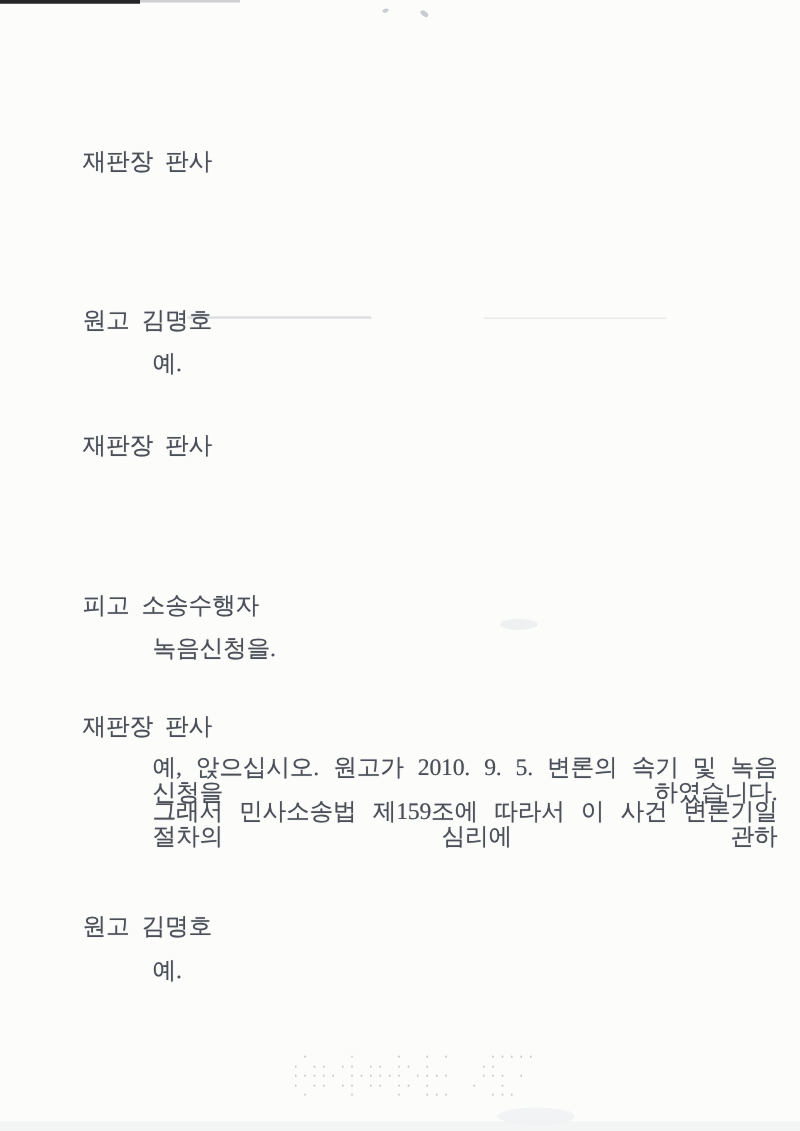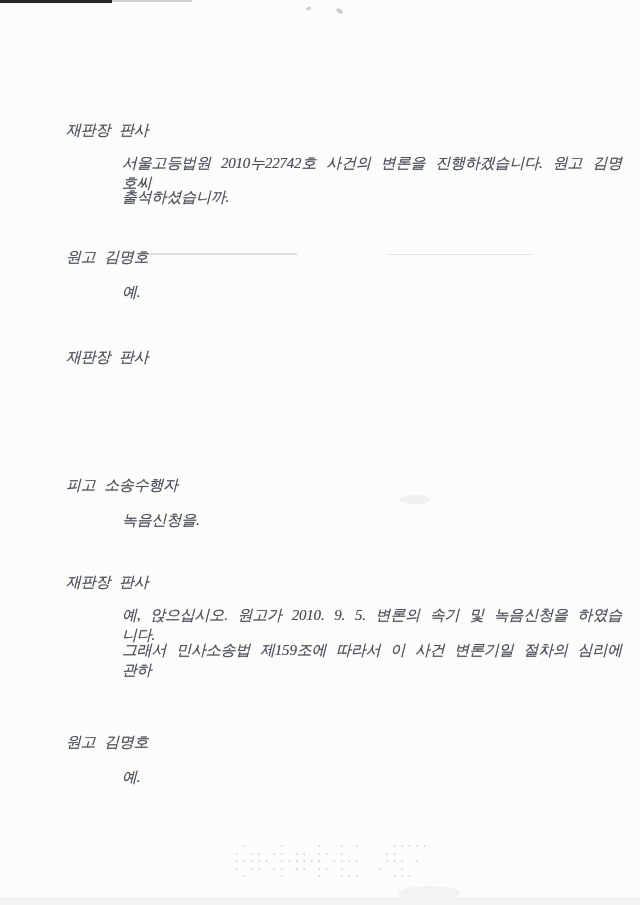--- a/index.html
+++ b/index.html
@@ -11,27 +11,26 @@
     position: relative;
     width: 640px;
     height: 905px;
     background: #fcfcfb;
     overflow: hidden;
     font-family: "Liberation Serif", "DejaVu Serif", serif;
     color: #4a4f58;
   }
   .speaker, .line {
     position: absolute;
-    font-size: 15px;
+    font-size: 19px;
     line-height: 20px;
     letter-spacing: -0.2px;
     word-spacing: 5px;
     text-shadow: 0 0 0.7px rgba(74, 79, 88, 0.55);
     white-space: nowrap;
-    font-style: italic;
   }
   .speaker { left: 66px; }
   .line {
     left: 122px;
     width: 500px;
   }
   .line.just {
     white-space: normal;
     text-align: justify;
     text-align-last: justify;
@@ -94,22 +93,20 @@
 <body>
 
 <div class="page">
 
   <div class="edge-bar"></div>
   <div class="edge-bar-light"></div>
   <span class="speck speck-1"></span>
   <span class="speck speck-2"></span>
 
   <div class="speaker" style="top:120px">재판장 판사</div>
-  <div class="line just" style="top:153px">서울고등법원 2010누22742호 사건의 변론을 진행하겠습니다. 원고 김명호씨</div>
-  <div class="line" style="top:187px">출석하셨습니까.</div>
 
   <div class="scanline scanline-a"></div>
   <div class="scanline scanline-b"></div>
 
   <div class="speaker" style="top:247px">원고 김명호</div>
   <div class="line" style="top:282px">예.</div>
 
   <div class="speaker" style="top:347px">재판장 판사</div>
 
   <div class="speaker" style="top:475px">피고 소송수행자</div>

